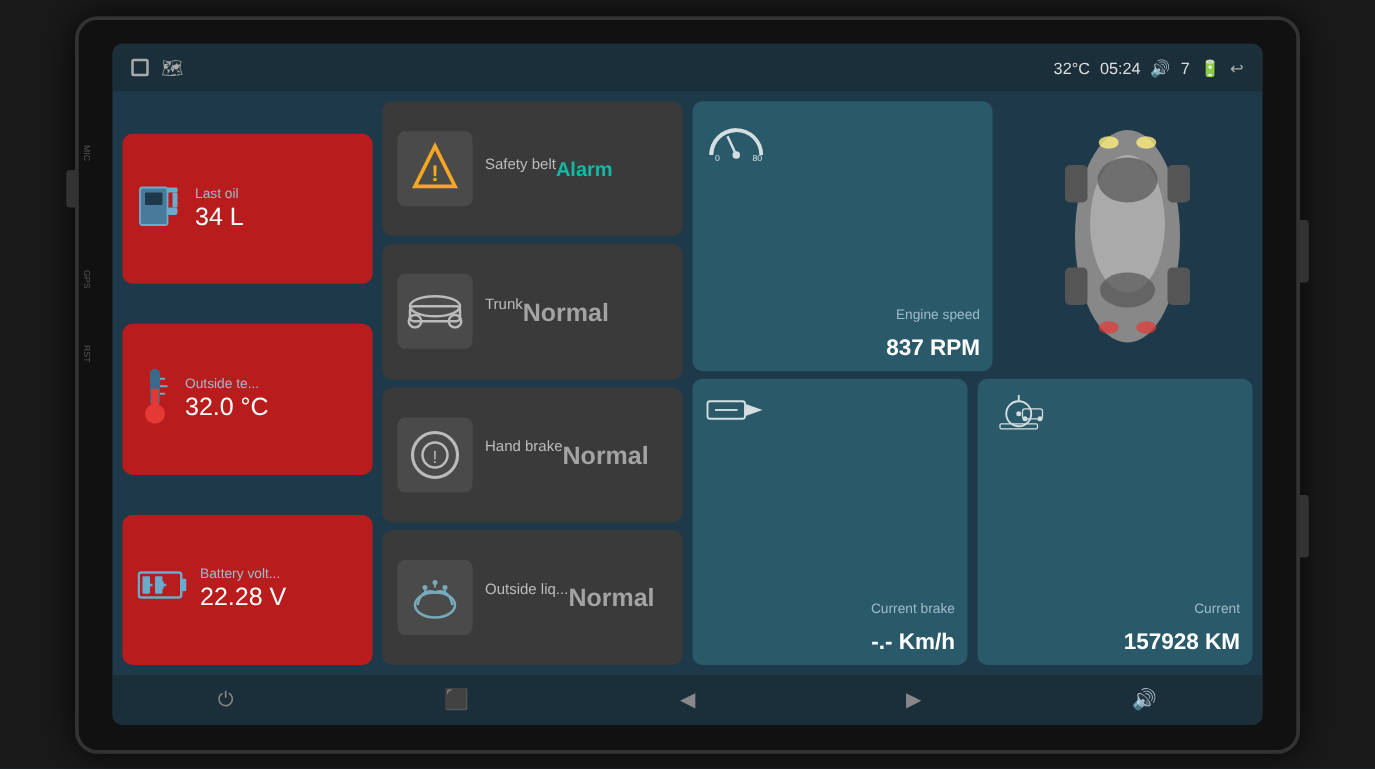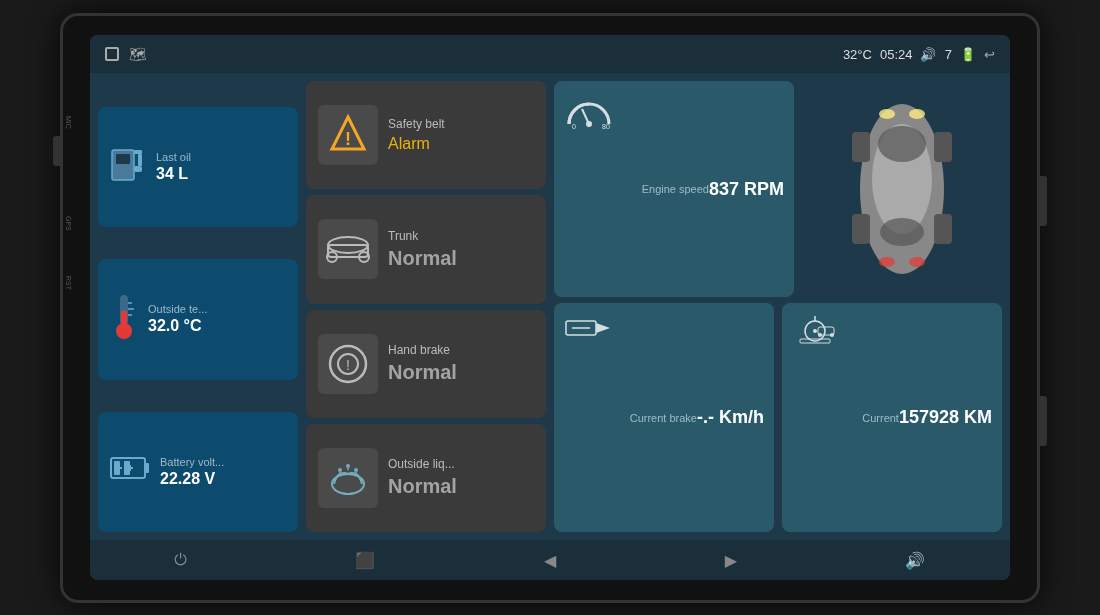--- a/index.html
+++ b/index.html
@@ -117,21 +117,21 @@
     }
     
     .left-panel {
       display: flex;
       flex-direction: column;
       gap: 6px;
       width: 200px;
       flex-shrink: 0;
     }
     .info-card {
-      background: #0c4a6e;
+      background: #b91c1c;
       border-radius: 8px;
       flex: 1;
       display: flex;
       align-items: center;
       padding: 8px 12px;
       gap: 10px;
       margin-top: 26px;
     }
     .info-card-icon {
       font-size: 28px;
@@ -139,22 +139,22 @@
     .info-card-text {
       display: flex;
       flex-direction: column;
     }
     .info-card-label {
       color: #9dbbc8;
       font-size: 11px;
     }
     .info-card-value {
       color: #fff;
-      font-size: 16px;
-      font-weight: bold;
+      font-size: 20px;
+      font-weight: normal;
       margin-top: 2px;
     }
     
     .middle-panel {
       display: flex;
       flex-direction: column;
       gap: 6px;
       width: 240px;
       flex-shrink: 0;
     }
@@ -173,36 +173,36 @@
       background: #4a4a4a;
       border-radius: 6px;
       display: flex;
       align-items: center;
       justify-content: center;
       font-size: 26px;
       flex-shrink: 0;
     }
     .status-card-text {
       display: flex;
-      flex-direction: column;
+      flex-direction: row;
     }
     .status-card-label {
       color: #bbb;
       font-size: 12px;
     }
     .status-card-value {
       color: #a3a3a3;
       font-size: 20px;
       font-weight: bold;
       margin-top: 4px;
     }
     .status-alarm {
-      color: #eab308;
+      color: #14b8a6;
       font-size: 16px;
-      font-weight: normal;
+      font-weight: bold;
       margin-top: 4px;
     }
     
     .right-panel {
       display: flex;
       flex-direction: column;
       gap: 6px;
       flex: 1;
     }
     .top-right {
@@ -214,26 +214,27 @@
     .bottom-right {
       display: flex;
       gap: 8px;
       flex: 1;
     }
     .metric-card {
       background: #2a5a6a;
       border-radius: 8px;
       flex: 1;
       display: flex;
-      flex-direction: row;
-      align-items: center;
+      flex-direction: column;
+      align-items: flex-end;
       justify-content: flex-end;
       padding: 8px 10px;
       position: relative;
       overflow: hidden;
+      gap: 10px;
     }
     .metric-card-icon {
       position: absolute;
       top: 8px;
       left: 10px;
       font-size: 32px;
       opacity: 0.8;
     }
     .metric-label {
       color: #9dbbc8;

